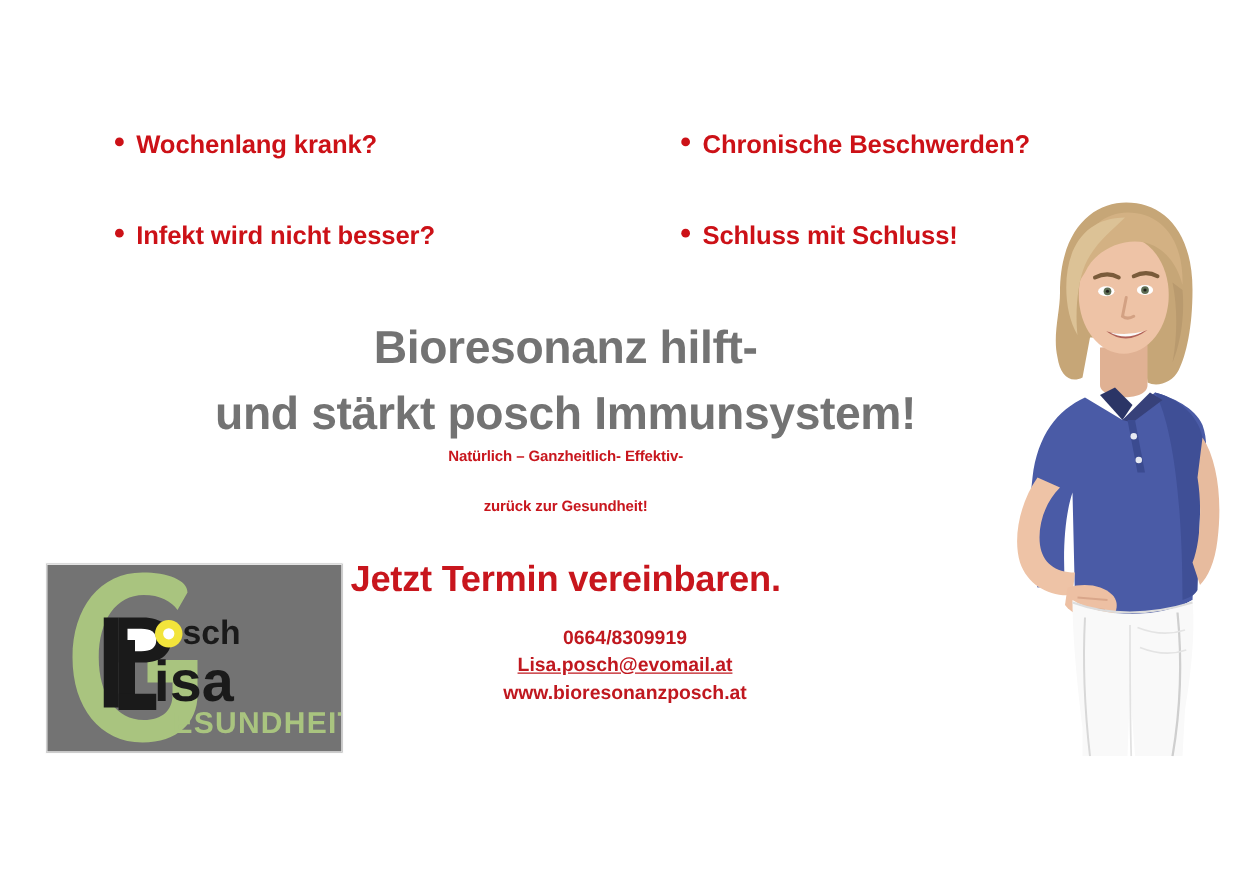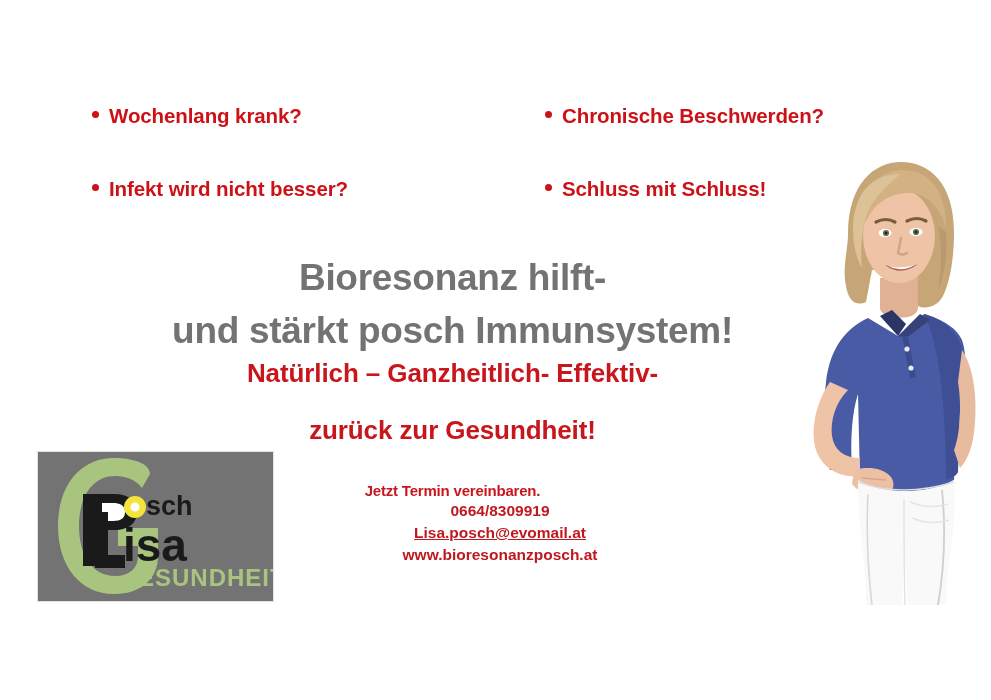--- a/index.html
+++ b/index.html
@@ -80,28 +80,28 @@
     left: 0;
     top: 358px;
     width: 905px;
     text-align: center;
     color: #C8161D;
     font-weight: bold;
   }
   .subclaim-1,
   .subclaim-2 {
     display: block;
-    font-size: 26px;
+    font-size: 12px;
     letter-spacing: -0.1px;
   }
   .subclaim-1 { margin-bottom: 26px; }
   .subclaim-2 { margin-bottom: 36px; }
   .subclaim-3 {
     display: block;
-    font-size: 15px;
+    font-size: 29px;
     letter-spacing: -0.2px;
   }
 
   
   .contact {
     position: absolute;
     left: 0;
     top: 500px;
     width: 1000px;
     text-align: center;

